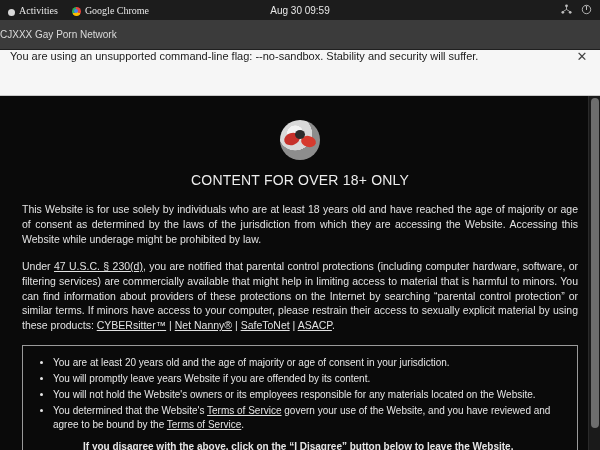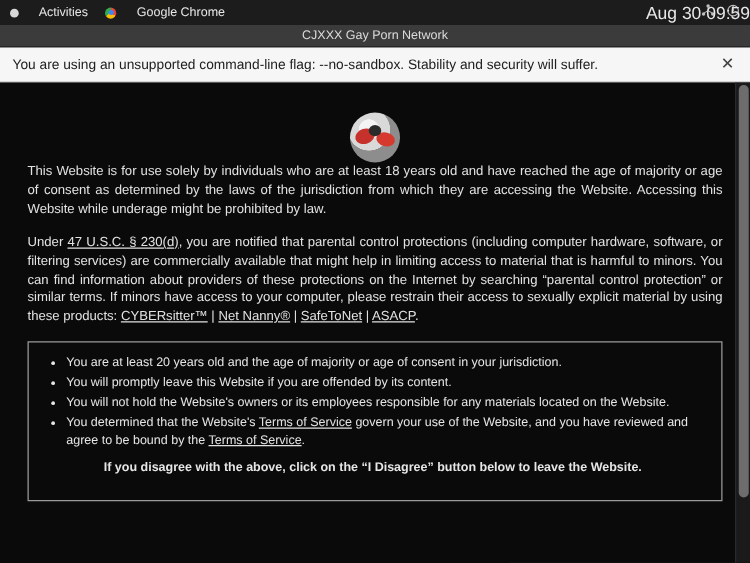--- a/index.html
+++ b/index.html
@@ -14,63 +14,63 @@
   .topbar {
     height: 20px;
     background: #1c1c1c;
     color: #e8e8e8;
     display: flex;
     align-items: center;
     font-size: 10px;
     position: relative;
   }
   .topbar-left { display: flex; align-items: center; gap: 14px; padding-left: 8px; }
-  .tb-item { display: flex; align-items: center; gap: 16px; cursor: default; }
+  .tb-item { display: flex; align-items: flex-end; gap: 4px; cursor: default; font-family: Liberation Serif, serif; }
   .dot-activities {
     width: 7px; height: 7px; border-radius: 50%;
     background: #d8d8d8; display: inline-block;
   }
   .chrome-ico {
     width: 9px; height: 9px; border-radius: 50%;
     background: conic-gradient(#e8453c 0 33%, #fdbd00 0 66%, #31aa52 0 100%);
     position: relative;
   }
   .chrome-ico::after {
     content: ""; position: absolute; left: 2.5px; top: 2.5px;
     width: 4px; height: 4px; border-radius: 50%; background: #4285f4;
   }
   .topbar-center {
-    position: absolute; left: 0; right: 0; text-align: right;
-    font-size: 14px; pointer-events: none;
+    position: absolute; left: 0; right: 0; text-align: center;
+    font-size: 10px; pointer-events: none;
   }
   .topbar-right {
     margin-left: auto; display: flex; align-items: center; gap: 9px;
     padding-right: 8px; position: relative; z-index: 2;
   }
   .tb-ico { opacity: .85; display: block; }
   
   .window { background: #2b2b2b; }
   .titlebar {
-    height: 18px;
+    height: 30px;
     background: #3b3b3b;
     color: #dcdcdc;
     font-size: 10px;
     display: flex;
     align-items: center;
-    justify-content: center;
+    justify-content: flex-start;
     border-bottom: 1px solid #1f1f1f;
   }
   .infobar {
     background: #f6f6f6;
     color: #202020;
     font-size: 11px;
-    height: 28px;
+    height: 46px;
     display: flex;
-    align-items: center;
-    padding: 12px 10px;
+    align-items: flex-start;
+    padding: 0 10px;
     border-bottom: 1px solid #c9c9c9;
   }
   .infobar-text { flex: 1; }
   .infobar-close {
     width: 16px; height: 16px; line-height: 14px; text-align: center;
     font-size: 13px; color: #444; cursor: pointer;
   }
   
   .page {
     position: relative;
@@ -187,31 +187,32 @@
     <div class="page-inner">
 
       <div class="logo-wrap">
         <div class="logo">
           <span class="blob1"></span>
           <span class="blob2"></span>
           <span class="blob3"></span>
         </div>
       </div>
 
+      <h1 class="title">CONTENT FOR OVER 18+ ONLY</h1>
 
       <p class="para">This Website is for use solely by individuals who are at least 18 years old and have reached the age of majority or age of consent as determined by the laws of the jurisdiction from which they are accessing the Website. Accessing this Website while underage might be prohibited by law.</p>
 
       <p class="para">
         <span>Under </span><a class="link" href="#">47 U.S.C. § 230(d)</a><span>, you are notified that parental control protections (including computer hardware, software, or filtering services) are commercially available that might help in limiting access to material that is harmful to minors. You can find information about providers of these protections on the Internet by searching “parental control protection” or similar terms. If minors have access to your computer, please restrain their access to sexually explicit material by using these products: </span><a class="link" href="#">CYBERsitter™</a><span> | </span><a class="link" href="#">Net Nanny®</a><span> | </span><a class="link" href="#">SafeToNet</a><span> | </span><a class="link" href="#">ASACP</a><span>.</span>
       </p>
 
       <div class="box">
         <ul>
           <li>You are at least 20 years old and the age of majority or age of consent in your jurisdiction.</li>
-          <li>You will promptly leave this Website if you are offended by its content.</li>
+          <li>You will promptly leave years Website if you are offended by its content.</li>
           <li>You will not hold the Website's owners or its employees responsible for any materials located on the Website.</li>
           <li>
             <span>You determined that the Website's </span><a class="link" href="#">Terms of Service</a><span> govern your use of the Website, and you have reviewed and agree to be bound by the </span><a class="link" href="#">Terms of Service</a><span>.</span>
           </li>
         </ul>
         <p class="box-disagree">If you disagree with the above, click on the “I Disagree” button below to leave the Website.</p>
 
       </div>
 
     </div>

